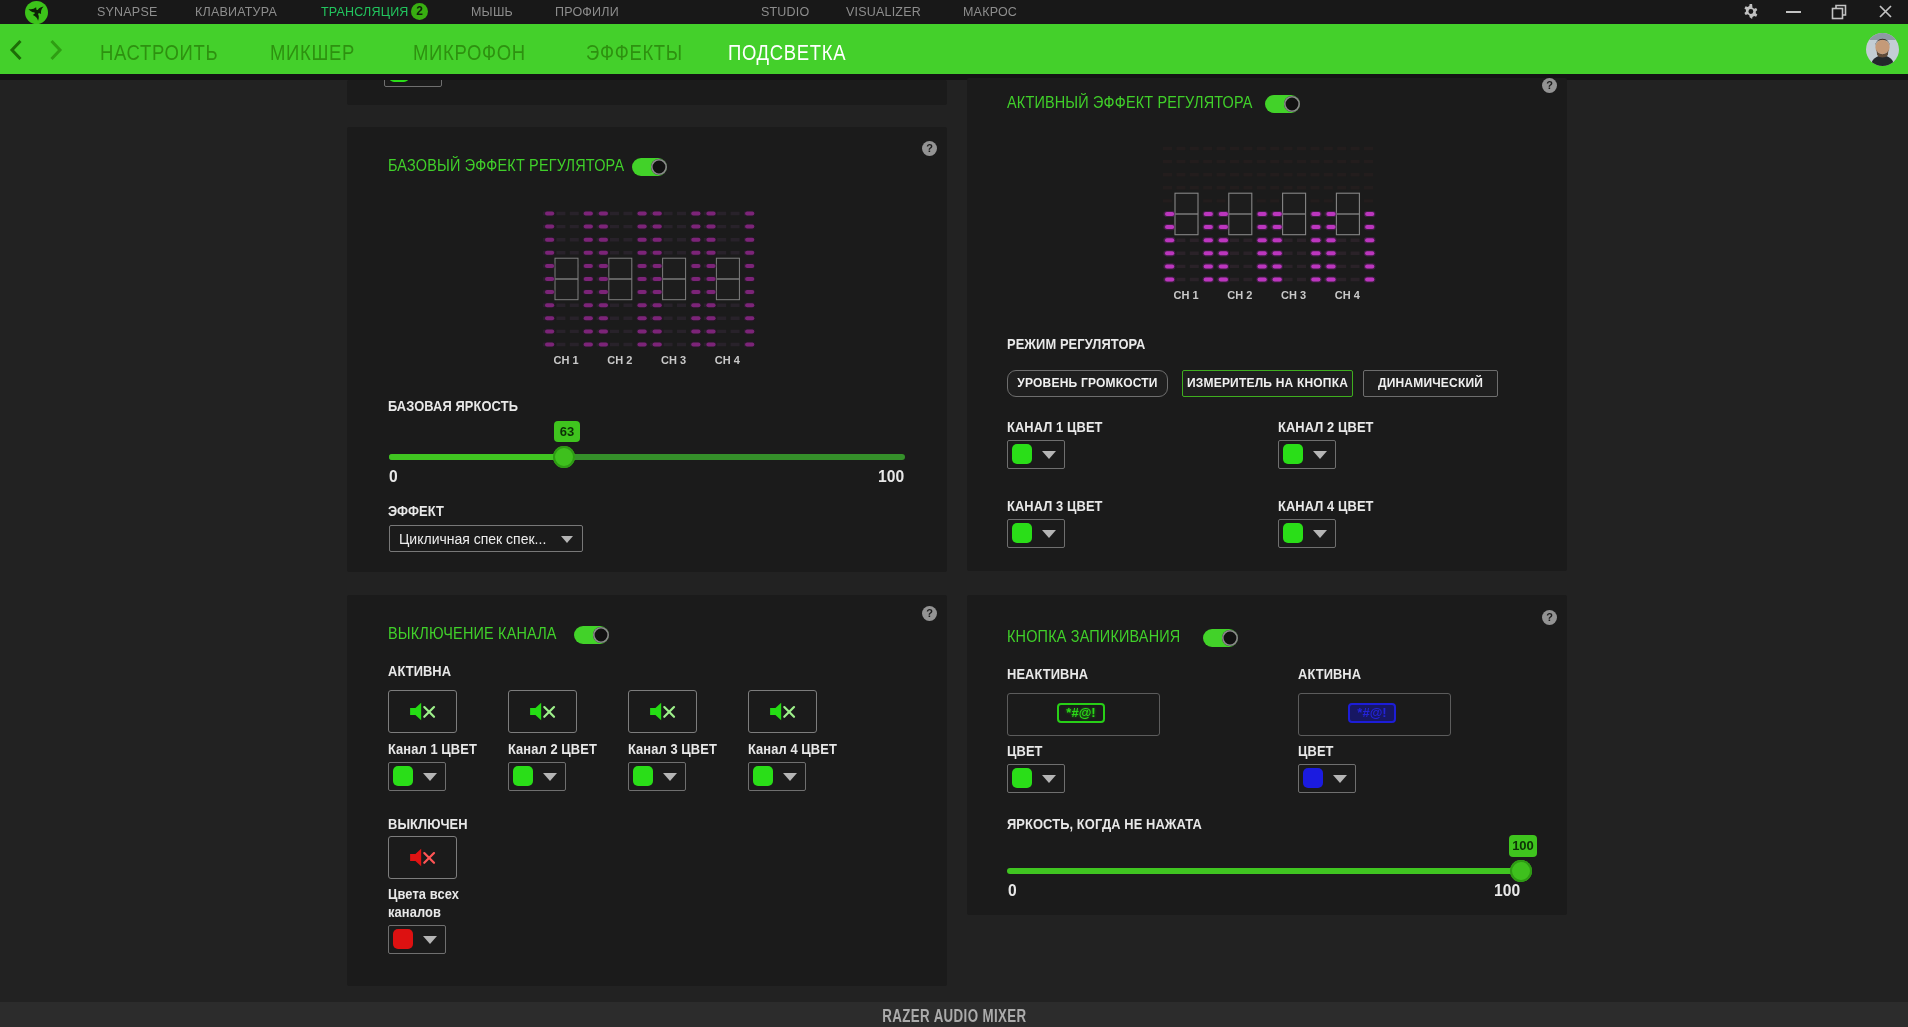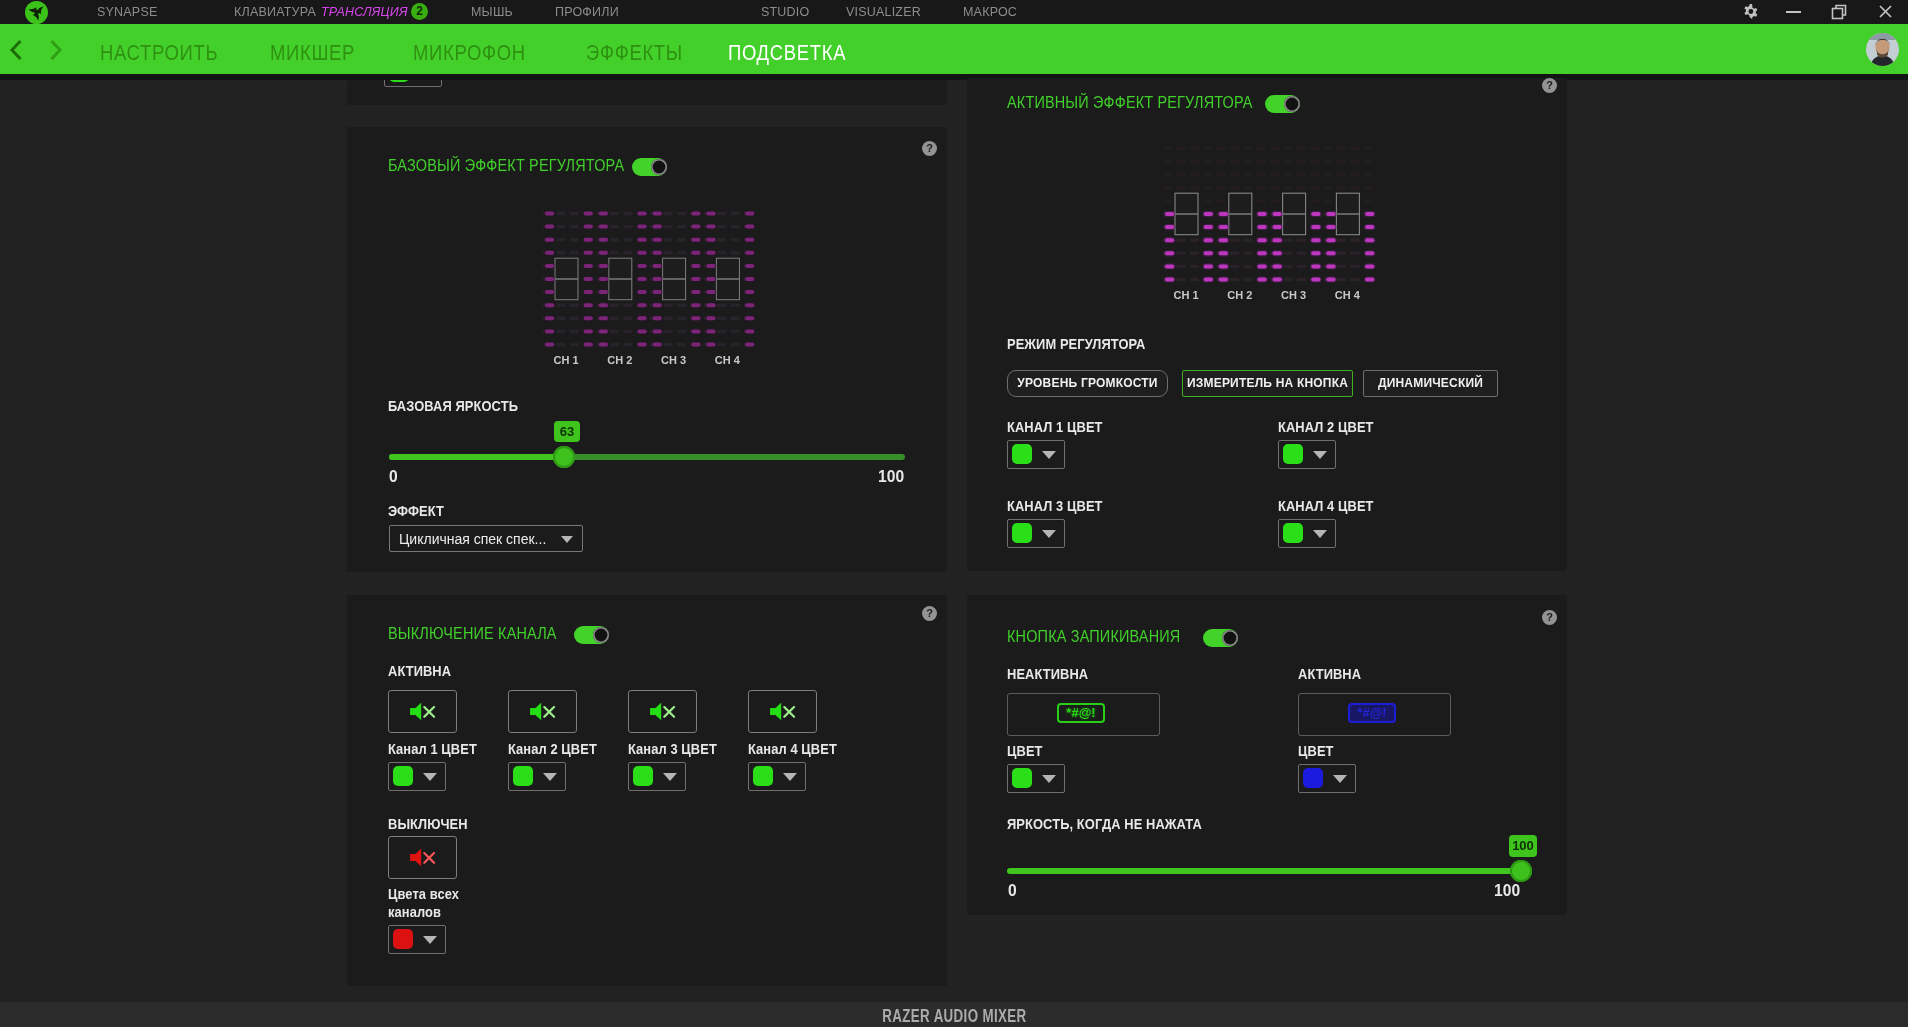--- a/index.html
+++ b/index.html
@@ -40,22 +40,22 @@
   <svg class="abs" style="left:25px;top:1px;" width="23" height="23" viewBox="0 0 24 24">
     <circle cx="12" cy="12" r="12" fill="#3cc31a"></circle>
     <g transform="translate(12.2,11.6)" fill="#0d2206">
       <circle r="2.4"></circle>
       <path d="M0,0 C1.2,-3.4 3.2,-5.2 7.2,-5.8 C4.8,-3.6 4.2,-1 4.6,2 Z"></path>
       <path d="M0,0 C1.2,-3.4 3.2,-5.2 7.2,-5.8 C4.8,-3.6 4.2,-1 4.6,2 Z" transform="rotate(120)"></path>
       <path d="M0,0 C1.2,-3.4 3.2,-5.2 7.2,-5.8 C4.8,-3.6 4.2,-1 4.6,2 Z" transform="rotate(240)"></path>
     </g>
   </svg>
   <span class="tmenu" style="left:97px;">SYNAPSE</span>
-  <span class="tmenu" style="left:195px;margin-left:39px;">КЛАВИАТУРА</span>
-  <span class="tmenu" style="left:321px;color:#d946ef;font-style:italic;">ТРАНСЛЯЦИЯ</span>
+  <span class="tmenu" style="left:195px;">КЛАВИАТУРА</span>
+  <span class="tmenu" style="left:321px;color:#22c55e;">ТРАНСЛЯЦИЯ</span>
   <span class="abs" style="left:411px;top:3px;width:17px;height:17px;border-radius:50%;background:#38ae11;color:#10230a;font-size:12px;font-weight:700;text-align:center;line-height:17px;">2</span>
   <span class="tmenu" style="left:471px;">МЫШЬ</span>
   <span class="tmenu" style="left:555px;">ПРОФИЛИ</span>
   <span class="tmenu" style="left:628px;margin-top:19px;">CONNECT</span>
   <span class="tmenu" style="left:761px;">STUDIO</span>
   <span class="tmenu" style="left:846px;">VISUALIZER</span>
   <span class="tmenu" style="left:963px;">МАКРОС</span>
   <svg class="abs" style="left:1743px;top:4px;" width="15" height="15" viewBox="0 0 16 16">
     <path fill="#c0c0c0" d="M9.7,16 l0.4-2.2 a5.8,5.8 0 0 0 1.8-1 l2.1,0.8 1.3-2.3 -1.7-1.4 a6,6 0 0 0 0-2 l1.7-1.4 -1.3-2.3 -2.1,0.8 a5.8,5.8 0 0 0 -1.8,-1 L9.7,0 H7.1 L6.7,2.2 a5.8,5.8 0 0 0 -1.8,1 L2.8,2.4 1.5,4.7 3.2,6.1 a6,6 0 0 0 0,2 L1.5,9.5 2.8,11.8 4.9,11 a5.8,5.8 0 0 0 1.8,1 l0.4,2.2 Z M8.4,10.6 a2.6,2.6 0 1 1 0,-5.2 a2.6,2.6 0 0 1 0,5.2 Z"></path>
   </svg>

